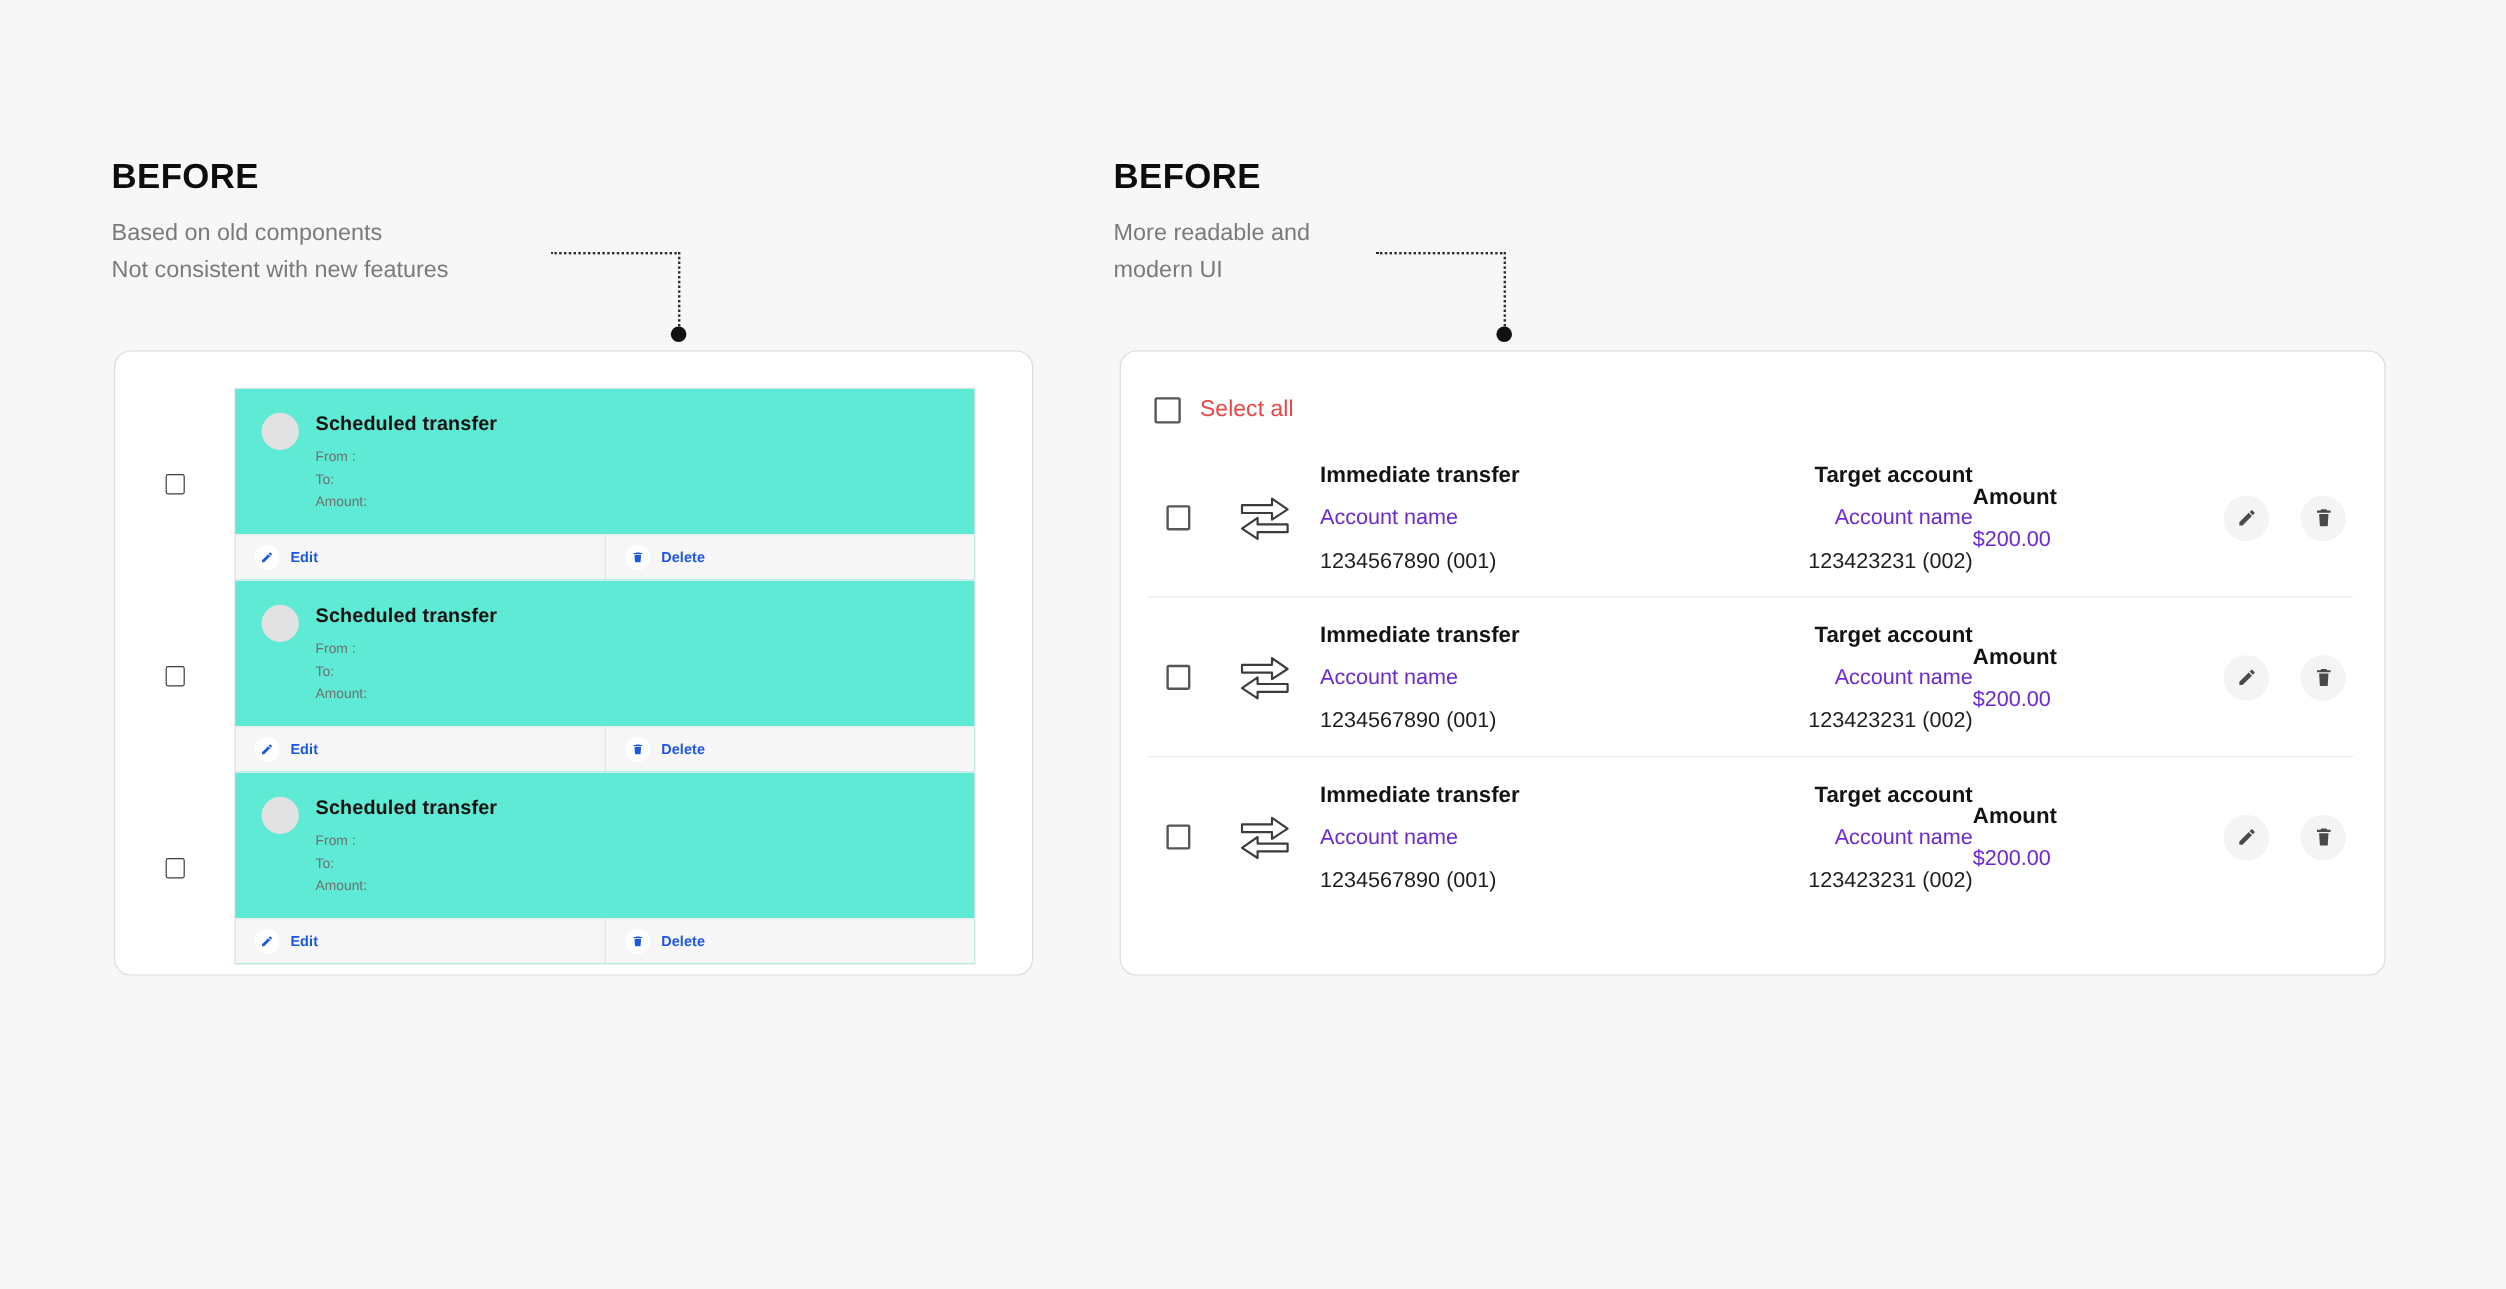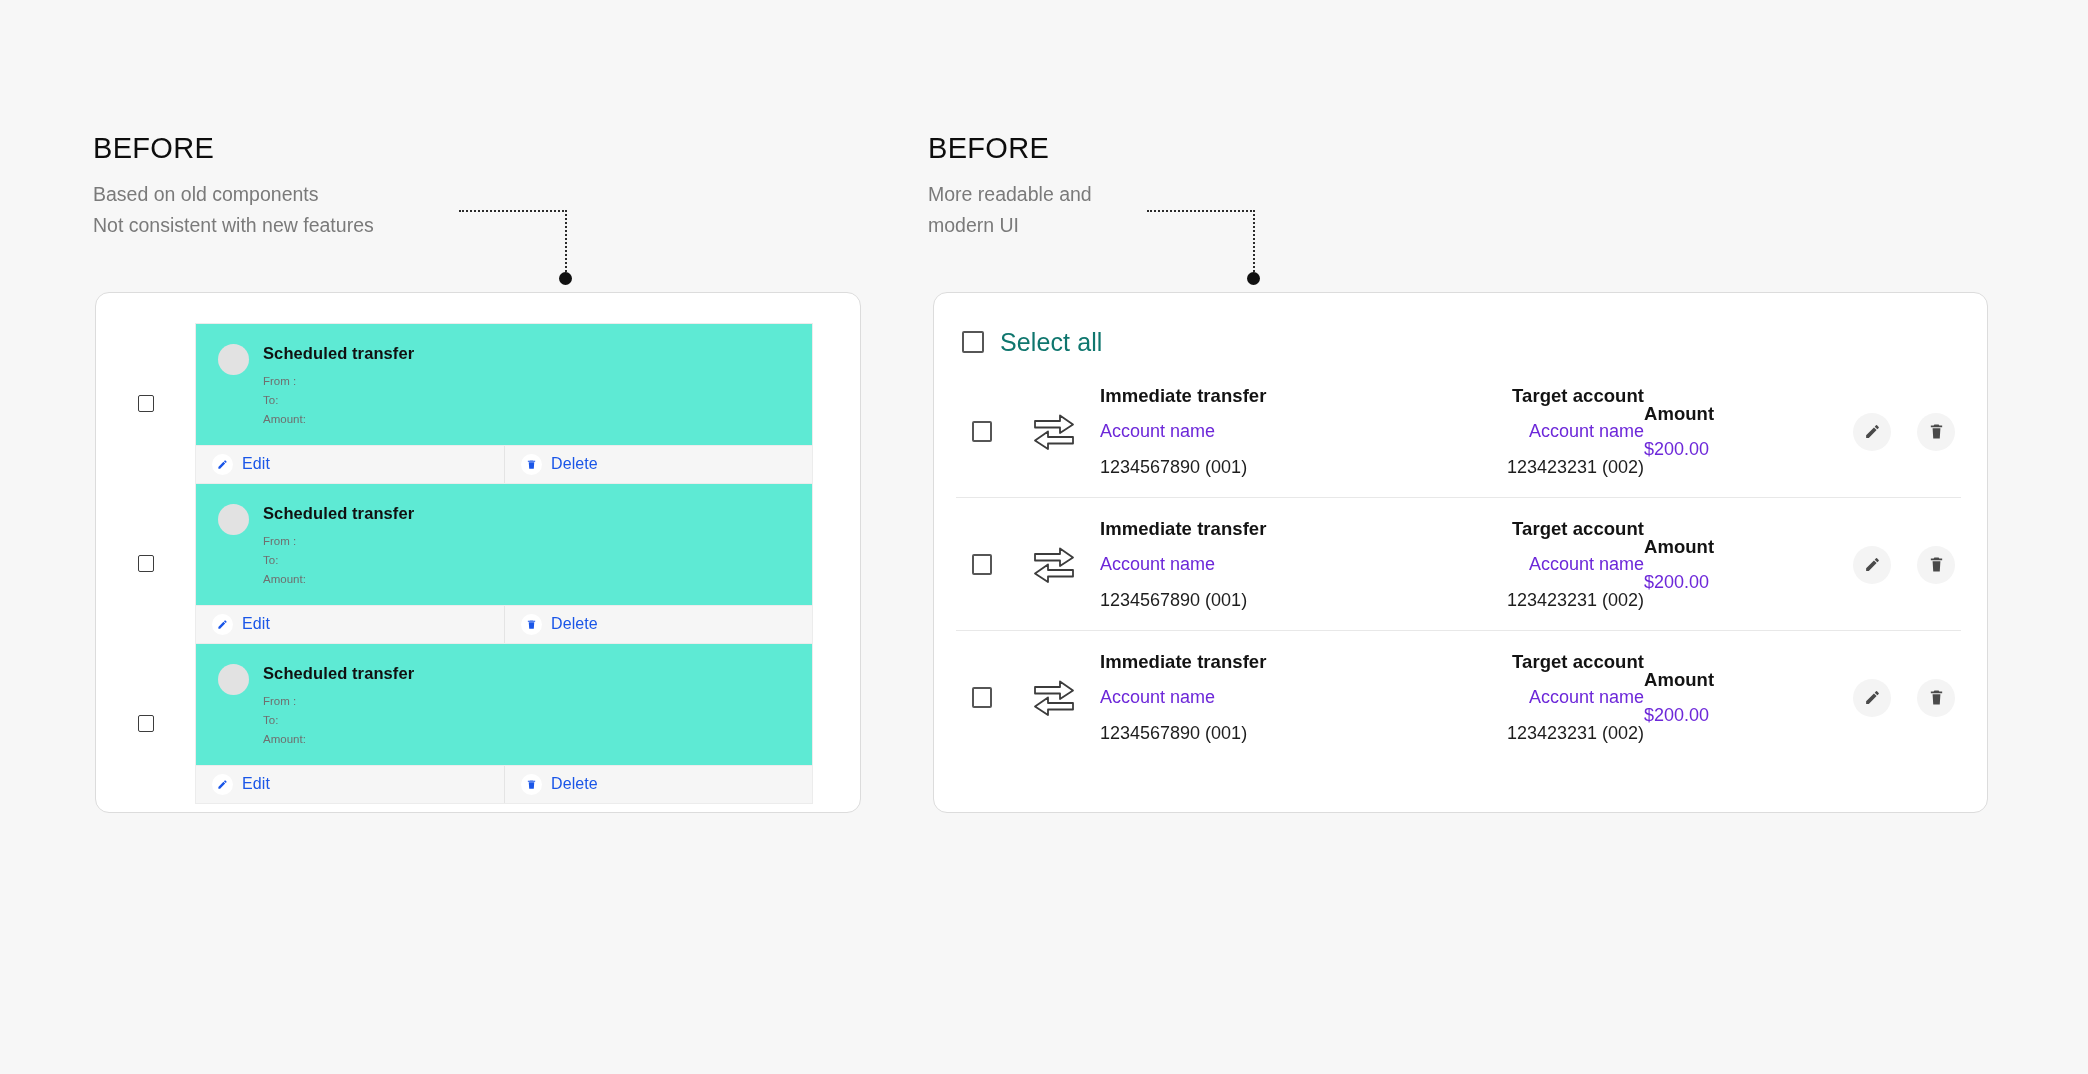--- a/index.html
+++ b/index.html
@@ -20,21 +20,21 @@
     overflow: hidden;
   }
 
   
   .section-head { position: absolute; }
   .section-head.before { left: 93px; top: 131px; }
   .section-head.after  { left: 928px; top: 131px; }
 
   .sec-title {
     font-size: 29px;
-    font-weight: 400;
+    font-weight: 700;
     letter-spacing: 0.3px;
     color: #0d0d0d;
     line-height: 34px;
   }
   .sec-sub {
     margin-top: 14px;
     font-size: 19.5px;
     font-weight: 400;
     color: #7a7a7a;
     line-height: 31px;
@@ -162,22 +162,22 @@
     background: #f6f6f6;
     border-top: 1px solid #ececec;
   }
 
   .bi-action {
     flex: 1 1 50%;
     display: flex;
     align-items: center;
     gap: 9px;
     padding-left: 16px;
-    font-size: 16px;
-    font-weight: 400;
+    font-size: 12px;
+    font-weight: 700;
     color: #1a56e8;
     letter-spacing: 0.1px;
   }
   .bi-action + .bi-action { border-left: 1px solid #e4e4e4; }
 
   .mini-circle {
     width: 21px; height: 21px;
     border-radius: 50%;
     background: #fff;
     display: flex;
@@ -210,22 +210,22 @@
 
   .cb-big {
     width: 22px; height: 22px;
     border: 2.2px solid #565656;
     border-radius: 2px;
     background: #fff;
     flex: 0 0 22px;
   }
 
   .select-all-label {
-    font-size: 25px;
-    color: #0f766e;
+    font-size: 19px;
+    color: #ef4444;
     letter-spacing: 0.1px;
   }
 
   .after-rows { padding: 0 0 0 0; }
 
   .after-row {
     position: relative;
     display: flex;
     align-items: center;
     height: 133px;

